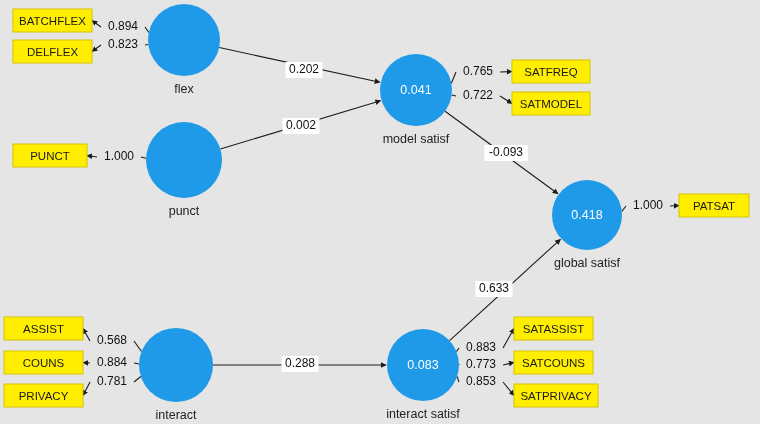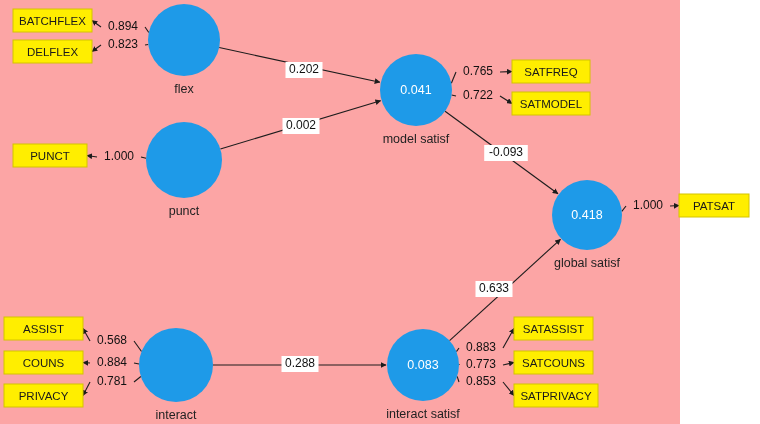--- a/index.html
+++ b/index.html
@@ -8,23 +8,23 @@
     background: #ffffff;
   }
   body {
     width: 760px;
     height: 424px;
     font-family: "Liberation Sans", sans-serif;
     overflow: hidden;
   }
   #diagram-root {
     position: relative;
-    width: 680px;
+    width: 760px;
     height: 424px;
-    background: #fca5a5;
+    background: #e5e5e5;
   }
   svg.canvas {
     position: absolute;
     left: 0;
     top: 0;
     width: 760px;
     height: 424px;
   }
   .indicator-box {
     fill: #ffee00;

